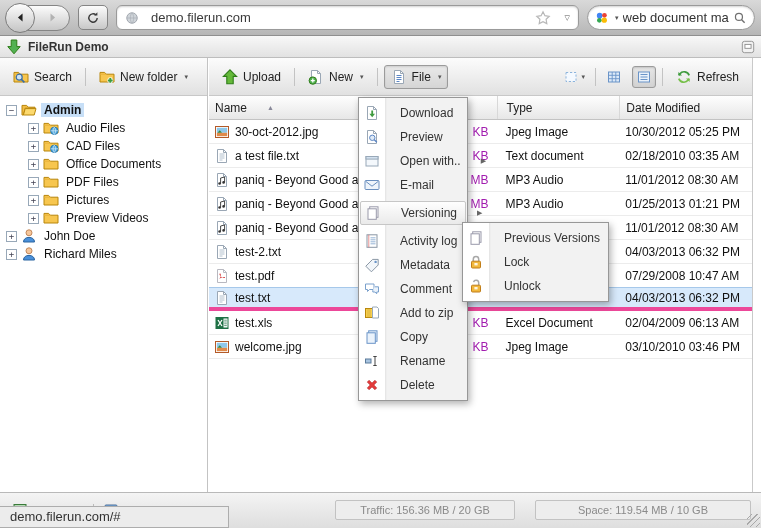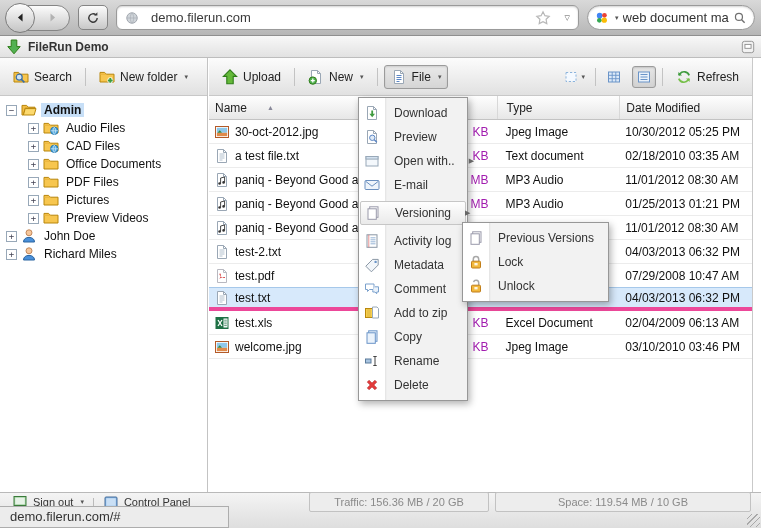--- a/index.html
+++ b/index.html
@@ -66,34 +66,34 @@
   .cname{display:flex;align-items:center;gap:5px;padding-left:5px;overflow:hidden;white-space:nowrap}
   .csize{text-align:right;padding-right:9px;color:#a21caf;display:block}
   .ctype{padding-left:8px;white-space:nowrap;overflow:hidden}
   .cdate{padding-left:6px;white-space:nowrap}
 
   
   .menu{position:absolute;border:1px solid #979797;box-shadow:2px 3px 7px rgba(0,0,0,.3);padding:3px 0;
     background:linear-gradient(90deg,#fff 0,#fff 26px,#e2e2e2 26px,#f2f2f2 28px,#f2f2f2 100%)}
   #file-menu{left:358px;top:97px;width:110px;z-index:50}
   #versioning-submenu{left:462px;top:222px;width:147px;z-index:55}
-  .mitem{height:24px;display:flex;align-items:center;padding:0 5px;gap:14px;font-size:12px;color:#333}
+  .mitem{height:24px;display:flex;align-items:center;padding:0 5px;gap:20px;font-size:12px;color:#333}
   .mitem .ic{flex:none}
   .mlabel{white-space:nowrap}
   .marrow{margin-left:auto;font-size:7px;color:#666}
   .mactive{border:1px solid #c6c6c6;border-radius:2px;background:linear-gradient(#fefefe,#eaeaea);margin:4px 1px;padding:0 4px}
 
   
   .statusbar{position:absolute;left:0;top:492px;width:761px;height:36px;border-top:1px solid #b9b9b9;
-    background:linear-gradient(#f4f4f4,#dedede);display:flex;align-items:flex-end;padding:4px 8px 16px;z-index:10}
+    background:linear-gradient(#f4f4f4,#dedede);display:flex;align-items:center;padding:4px 8px 6px;z-index:10}
   .sitem{display:flex;align-items:center;gap:5px;font-size:11px;color:#333;height:20px;padding:0 4px}
   .statbox{height:20px;border:1px solid #c2c2c2;border-radius:2px;background:#ededed;color:#8a8a8a;font-size:11px;
     display:flex;align-items:center;justify-content:center}
   .traffic{width:180px;margin-left:auto}
-  .space{width:256px;margin-left:6px;margin-right:2px}
+  .space{width:216px;margin-left:20px;margin-right:2px}
   .ssep{width:1px;height:14px;background:#bbb;margin:3px 5px 0}
 
   .tooltip{position:absolute;left:0;top:506px;width:229px;height:22px;background:#ececec;
     border:1px solid #adadad;border-left:none;font-size:13px;color:#333;line-height:20px;padding-left:10px;z-index:60}
   .grip{position:absolute;right:1px;bottom:1px;width:13px;height:13px;z-index:40;
     background:repeating-linear-gradient(135deg,transparent 0 3px,#a8a8a8 3px 4px)}
 
   .ic{display:inline-flex;width:16px;height:16px;flex:none;align-items:center;justify-content:center}
   .ic svg{width:16px;height:16px;display:block}
   .ic18 svg{width:18px;height:18px}

